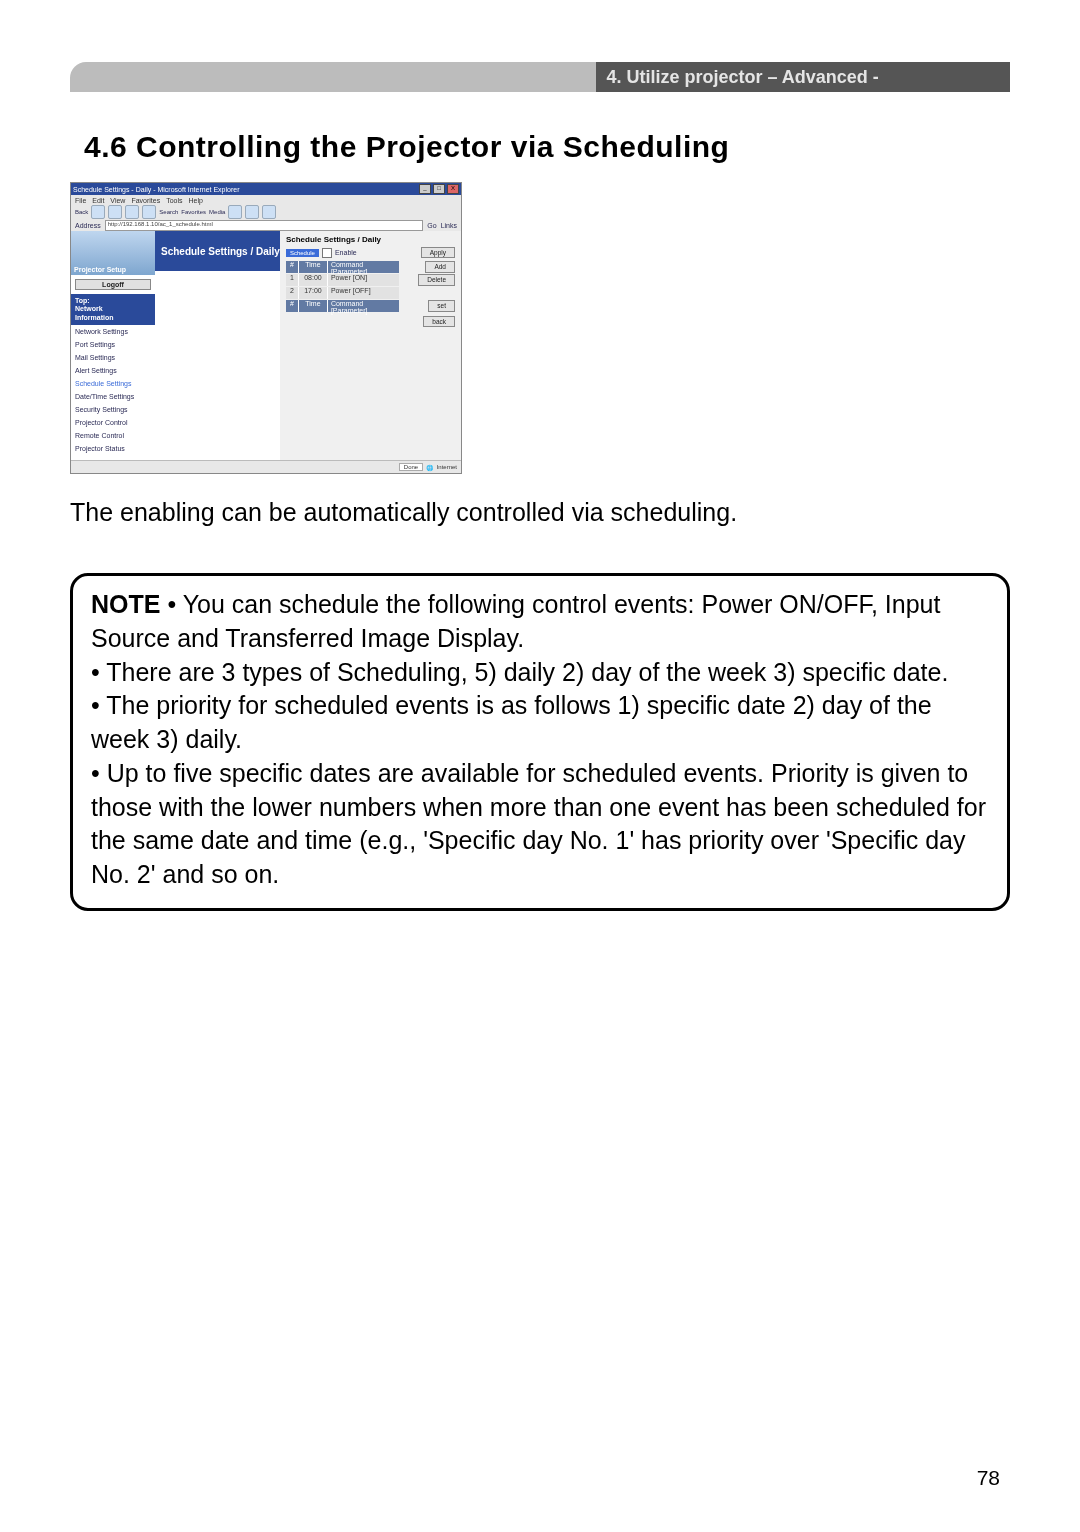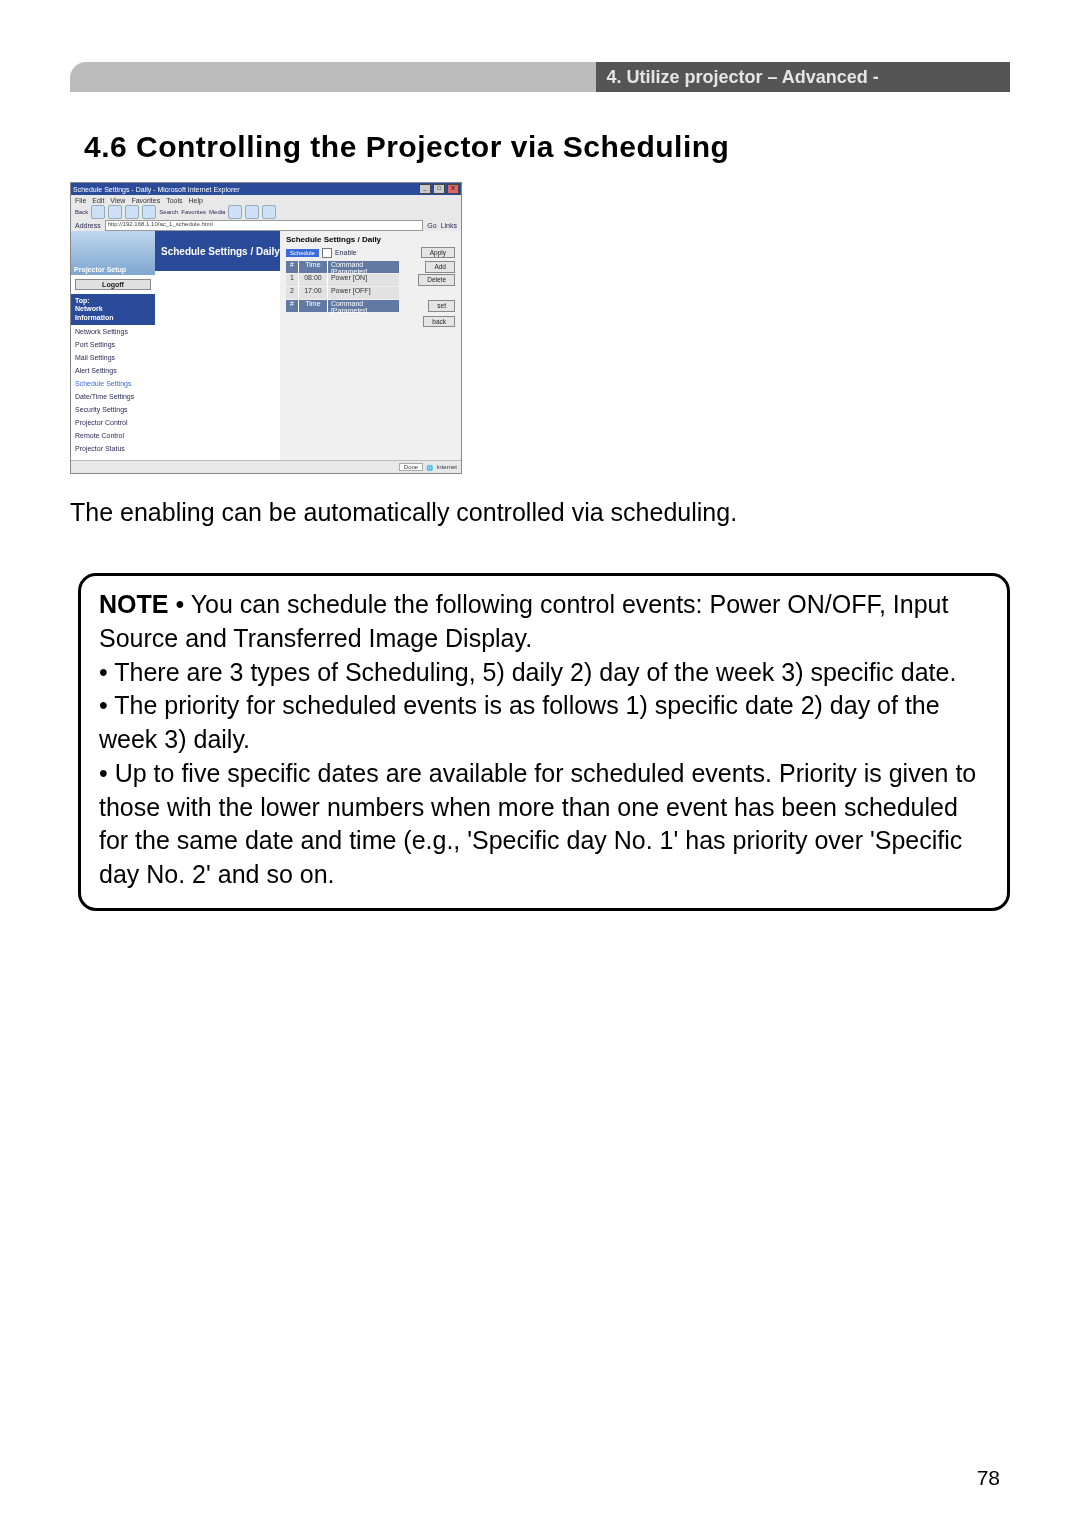--- a/index.html
+++ b/index.html
@@ -274,21 +274,20 @@
   .intro-text {
     font-size: 25px;
     margin: 24px 0 46px 0;
   }
   .note-box {
     border: 3px solid #000;
     border-radius: 18px;
     padding: 12px 18px 16px 18px;
     font-size: 25px;
     line-height: 1.35;
-    margin-left: 8px;
   }
   .note-box .note-label {
     font-weight: 900;
   }
   .page-number {
     position: absolute;
     bottom: 42px;
     right: 80px;
     font-size: 21px;
   }

